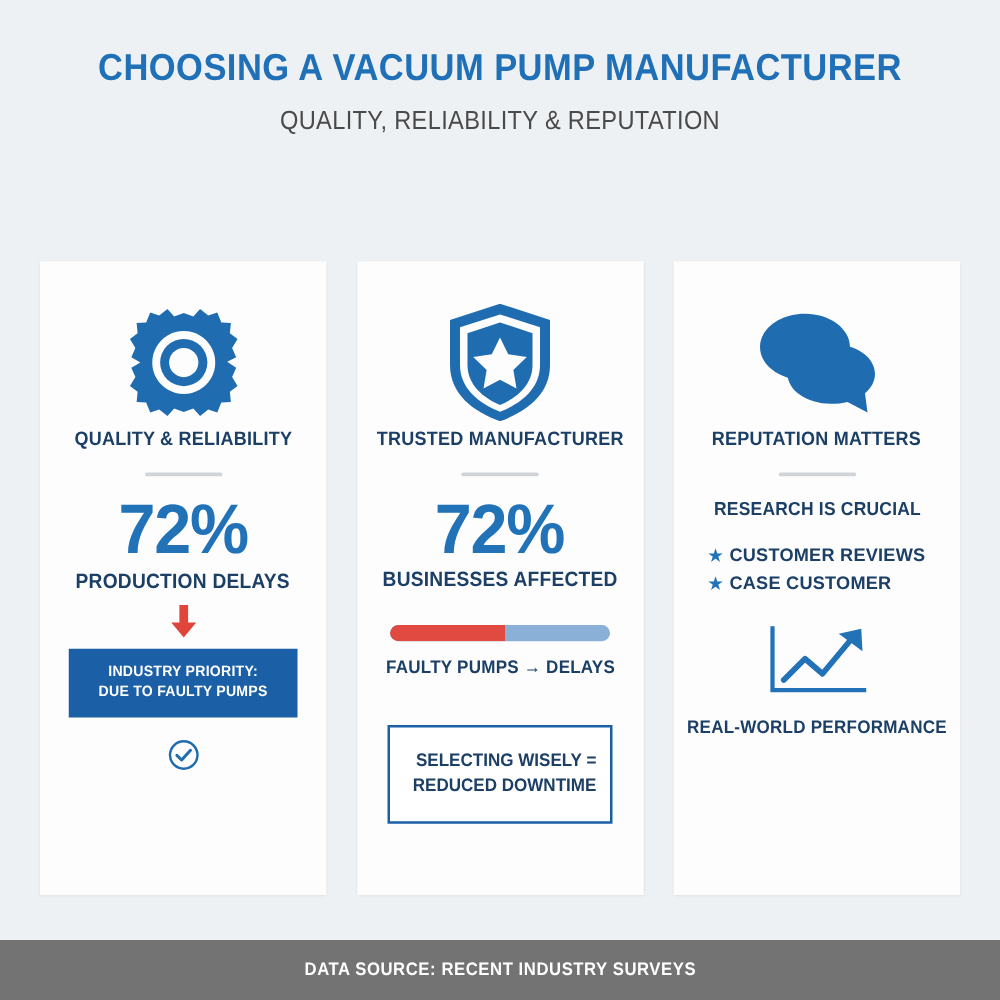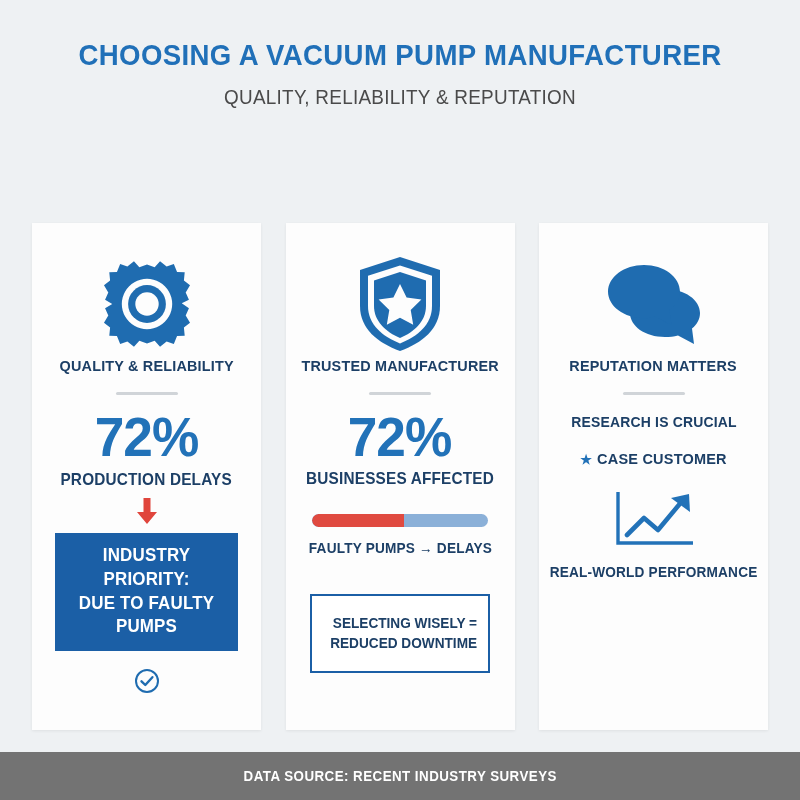--- a/index.html
+++ b/index.html
@@ -32,21 +32,21 @@
     font-weight:normal;
     color:#4a4a4a;
     letter-spacing:0.3px;
     transform:scaleX(0.90);
     white-space:nowrap;
   }
 
   
   .cards {
     position:absolute;
-    left:32px; top:223px;
+    left:32px; top:209px;
     width:736px; height:507px;
     display:flex;
     justify-content:space-between;
   }
   .card {
     width:229px; height:507px;
     background:#fdfdfd;
     box-shadow:0 1px 3px rgba(0,0,0,0.07);
     display:flex;
     flex-direction:column;
@@ -98,21 +98,21 @@
   .c1 .pct { margin-top:14px; }
   .c1 .pct-sub { margin-top:5px; }
   .down-arrow { margin-top:9px; line-height:0; }
   .banner {
     margin-top:9px;
     width:183px;
     background:#1b5fa6;
     color:#ffffff;
     text-align:center;
     padding:11px 4px 12px 4px;
-    font-size:18px;
+    font-size:12px;
     font-weight:bold;
     line-height:1.32;
     letter-spacing:0.2px;
   }
   .banner span { display:block; transform:scaleX(0.94); }
   .body-text {
     margin-top:19px;
     width:190px;
     text-align:center;
     font-size:14.5px;
@@ -296,20 +296,23 @@
           <path fill="#fdfdfd" d="M35 0 C55 0 71 12.6 71 28.5 C71 33.2 69.6 37.6 67 41.4 C62.3 38 55.2 35.8 47.2 35.8 C32.1 35.8 19.8 43.5 19.8 53 C19.8 53.6 19.9 54.2 20 54.8 C8 50.4 0 40.3 0 28.5 C0 12.6 15 0 35 0 Z" opacity="0"></path>
           <path fill="#1f6cb0" d="M36 2 C55.9 2 72 13.9 72 28.6 C72 36 67.9 42.7 61.3 47.6 L63.6 62 L46.6 53.2 C43.2 54.6 39.7 55.2 36 55.2 C16.1 55.2 0 43.3 0 28.6 C0 13.9 16.1 2 36 2 Z"></path>
           <path fill="#fdfdfd" d="M36 0.5 C56.8 0.5 73.7 13 73.7 28.6 C73.7 30.1 73.5 31.6 73.2 33 C69.4 21.1 54.4 12.3 36.5 12.3 C20.7 12.3 7.3 19.1 2.2 28.6 C2.5 13.3 16 0.5 36 0.5 Z" opacity="0"></path>
         </svg>
       </div>
       <div class="card-heading">REPUTATION MATTERS</div>
       <div class="divider"></div>
       <div class="sub-heading">RESEARCH IS CRUCIAL</div>
       <ul class="bullets">
         <li>
+          <span class="star">★</span><span>CUSTOMER REVIEWS</span>
+        </li>
+        <li>
           <span class="star">★</span><span>CASE CUSTOMER</span>
         </li>
       </ul>
       <div class="chart-icon">
         <svg width="82" height="58" viewBox="0 0 82 58" aria-hidden="true">
           <path d="M5 2 V53 H80" fill="none" stroke="#2272b8" stroke-width="3.4"></path>
           <path d="M14 45 L31 28 L45 40 L70 10" fill="none" stroke="#2272b8" stroke-width="4.6" stroke-linejoin="round" stroke-linecap="round"></path>
           <path fill="#2272b8" d="M76 4 L77 22 L58 8 Z"></path>
         </svg>
       </div>

